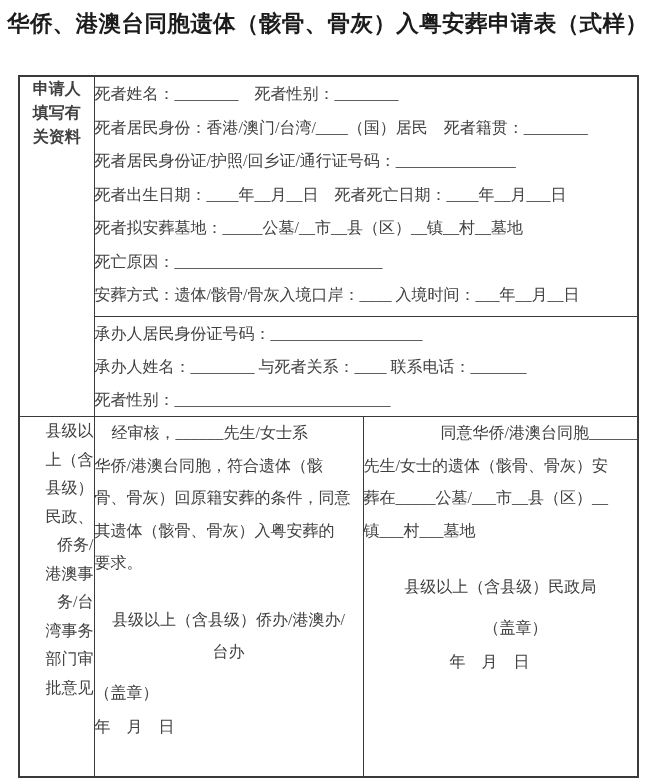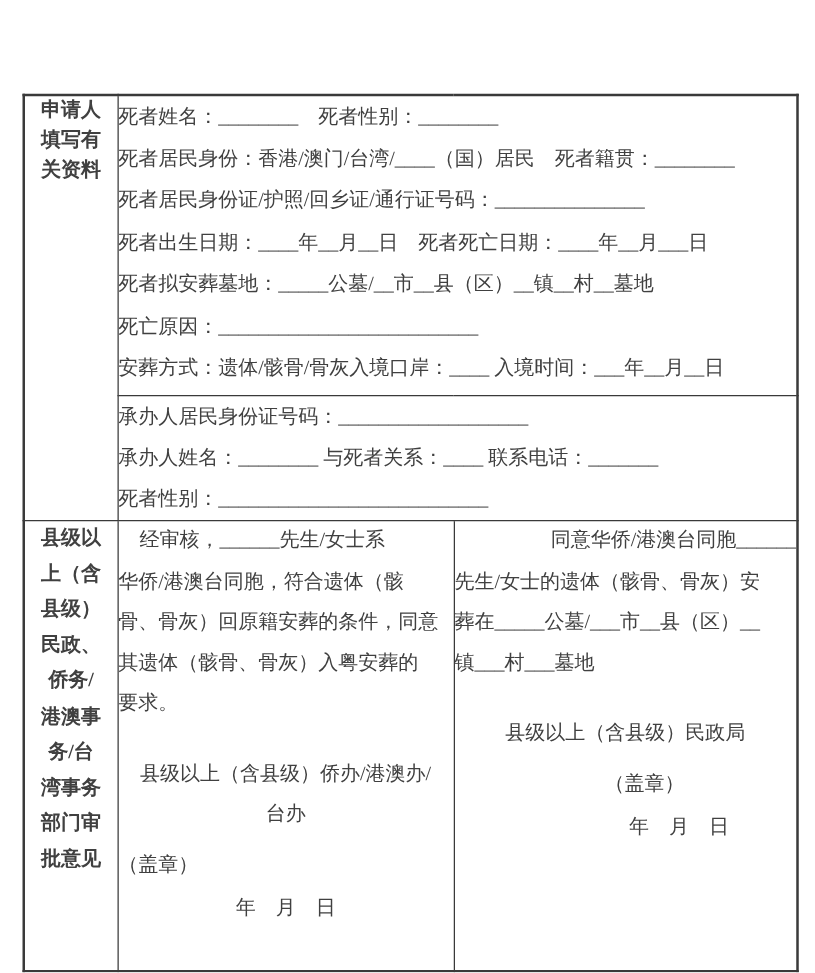--- a/index.html
+++ b/index.html
@@ -48,22 +48,22 @@
   .col-right { width: 275px; }
 
   td.hdr-cell-1 {
     vertical-align: middle;
     text-align: center;
     font-weight: bold;
     line-height: 24px;
   }
   td.hdr-cell-2 {
     vertical-align: top;
-    text-align: center;
-    font-weight: bold;
+    text-align: right;
+    font-weight: normal;
     line-height: 28.5px;
     padding-top: 10px;
   }
   td.fields-cell {
     padding: 3px 4px 0 12px;
   }
   td.fields-cell-2 {
     padding: 0 4px 0 12px;
   }
   .fline {
@@ -95,31 +95,31 @@
     line-height: 32.5px;
     white-space: nowrap;
   }
   .office-first { margin-top: 24px; }
   .seal-line {
     margin-top: 8px;
     line-height: 32.5px;
   }
   .date-line {
     margin-top: 2px;
-    text-align: center;
     line-height: 32.5px;
   }
   .shift-seal { padding-left: 120px; }
   .shift-date { padding-left: 86px; }
 </style>
 </head>
 <body>
 
 <div class="page">
 
+  <div class="title">华侨、港澳台同胞遗体（骸骨、骨灰）入粤安葬申请表（式样）</div>
 
   <table class="form">
     <colgroup>
       <col class="col-hdr">
       <col class="col-mid">
       <col class="col-right">
     </colgroup>
 
     <tbody>
         <tr>

